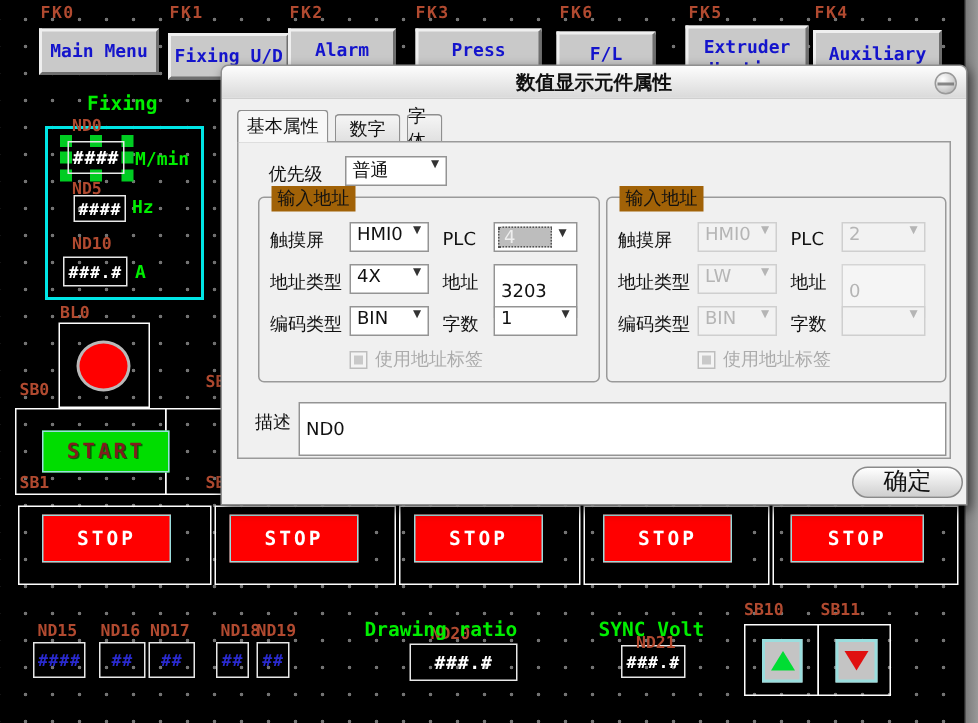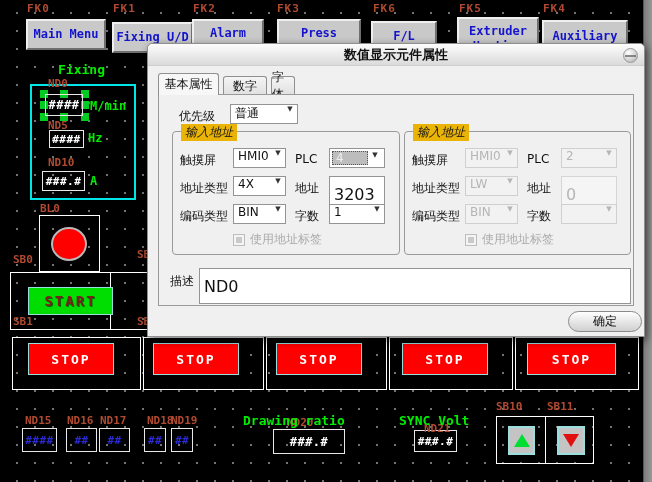--- a/index.html
+++ b/index.html
@@ -60,31 +60,31 @@
   .lbl { position:absolute; font-size:12px; color:#111; white-space:nowrap; }
   .combo { position:absolute; height:20px; background:#fff; border:1px solid #949494;
            display:flex; align-items:flex-start; font-size:12px; color:#111; padding-left:4px; }
   .combo .val { flex:1; }
   .combo .arr { width:14px; text-align:center; color:#333; font-size:7px; }
   .combo.dis { background:#f2f2f2; border-color:#cfcfcf; color:#b5b5b5; }
   .combo.dis .arr { color:#b5b5b5; }
   .combo.focus { padding:2px; }
   .combo.focus .val { background:#bdbdbd; border:1px dotted #555; color:#eee; height:100%; display:flex; align-items:center; padding-left:3px; }
   .tinput { position:absolute; height:36px; background:#fff; border:1px solid #949494;
-            font-size:16px; color:#111; padding:0 4px; font-family:"DejaVu Sans", sans-serif; }
+            font-size:12px; color:#111; padding:0 4px; font-family:"DejaVu Sans", sans-serif; }
   .tinput.dis { background:#f5f5f5; border-color:#d5d5d5; color:#b5b5b5; }
   .grp { position:absolute; border:1px solid #9a9a9a; border-radius:4px; }
-  .grp-title { position:absolute; top:-8px; left:8px; background:#eab308; padding:0 4px; font-size:12px; color:#111;font-style:italic; }
+  .grp-title { position:absolute; top:-8px; left:8px; background:#a16207; padding:0 4px; font-size:12px; color:#111; }
   .chkrow { position:absolute; display:flex; align-items:center; gap:5px; }
   .chk { width:12px; height:12px; border:1px solid #bdbdbd; background:#f4f4f4; position:relative; }
   .chk::after { content:""; position:absolute; left:2px; top:2px; right:2px; bottom:2px; background:#c9c9c9; }
   .chklbl { font-size:12px; color:#ababab; }
   .okbtn { position:absolute; left:420px; top:267px; width:74px; height:21px; border-radius:11px;
            background:linear-gradient(#ffffff,#cfcfcf); border:1px solid #8a8a8a;
-           font-size:12px; color:#111; display:flex; align-items:center; justify-content:center; }
+           font-size:16px; color:#111; display:flex; align-items:center; justify-content:center; }
 </style>
 </head>
 <body>
 
 <div class="screen">
 
   <div class="abs fk" style="left:27px;top:2px">FK0</div>
   <div class="abs fk" style="left:113px;top:2px">FK1</div>
   <div class="abs fk" style="left:193px;top:2px">FK2</div>
   <div class="abs fk" style="left:277px;top:2px">FK3</div>

